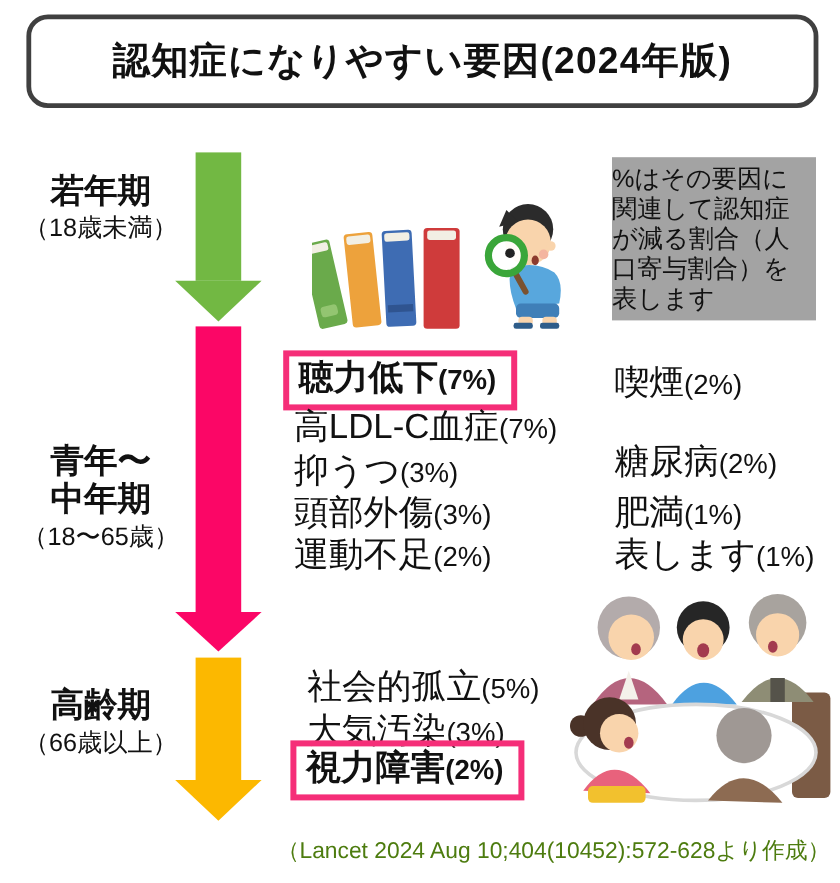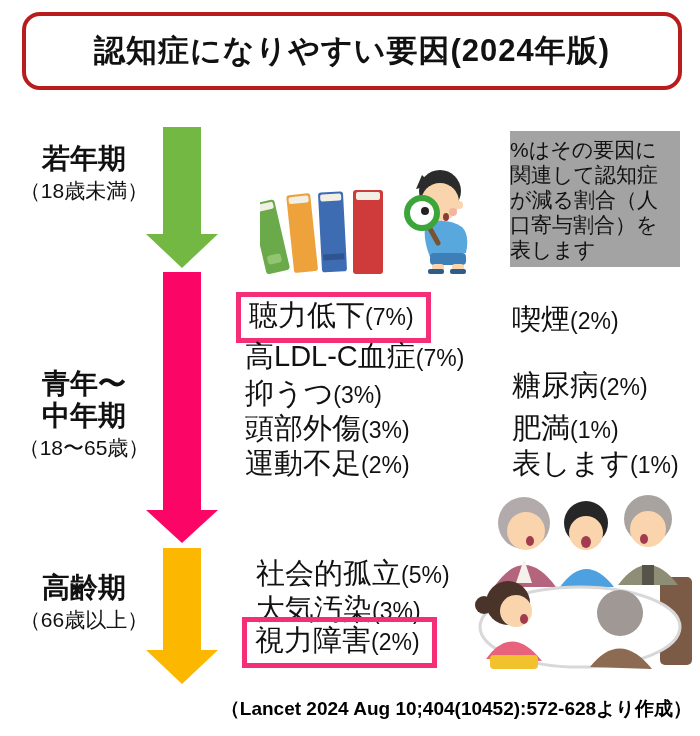--- a/index.html
+++ b/index.html
@@ -3,53 +3,53 @@
 <meta charset="utf-8">
 <style>
   html,body{margin:0;padding:0;background:#fff;}
   #canvas{
     position:relative;width:700px;height:736px;background:#fff;overflow:hidden;
     font-family:"Liberation Sans","DejaVu Sans",sans-serif;color:#111;
   }
   
   .title-box{
     position:absolute;left:22px;top:12px;width:652px;height:70px;
-    border:4px solid #b91c1c;border-radius:18px;
+    border:4px solid #404040;border-radius:18px;
     display:flex;align-items:center;justify-content:center;
   }
   .title-box h1{margin:0;font-size:31px;font-weight:bold;letter-spacing:1px;}
   
   .arrow-body{position:absolute;left:163px;width:38px;}
   .arrow-head{position:absolute;left:146px;width:0;height:0;
     border-left:36px solid transparent;border-right:36px solid transparent;}
   .green .arrow-body{background:#72b843;}
   .green .arrow-head{border-top:34px solid #72b843;}
   .pink .arrow-body{background:#fb0666;}
   .pink .arrow-head{border-top:33px solid #fb0666;}
   .orange .arrow-body{background:#fcb800;}
   .orange .arrow-head{border-top:34px solid #fcb800;}
   
   .stage{position:absolute;left:6px;width:156px;text-align:center;line-height:32px;}
   .stage .nm{font-size:28px;font-weight:bold;}
   .stage .rg{font-size:21px;}
   
   .factor{position:absolute;font-size:29px;line-height:33px;white-space:nowrap;}
   .factor .pct{font-size:23px;}
-  .hl-box{border:5px solid #f52e78;padding:2px 12px 4px 8px;}
+  .hl-box{border:5px solid #f52e78;padding:2px 12px 4px 8px;font-weight:bold;}
   
   .young-factor{position:absolute;left:253px;top:130px;font-size:30px;white-space:nowrap;}
   .young-factor .pct{font-size:24px;}
   
   .note-box{
     position:absolute;left:510px;top:131px;width:170px;height:124px;
     background:#a3a3a3;padding:6px 0;font-size:21px;line-height:25px;
     white-space:pre-line;
   }
   
-  .citation{position:absolute;right:8px;top:696px;font-size:19px;color:#000000;white-space:nowrap;font-weight:bold;}
+  .citation{position:absolute;right:8px;top:696px;font-size:19px;color:#4d7c0f;white-space:nowrap;}
   .illus{position:absolute;}
 </style>
 </head>
 <body>
 
 <div id="canvas">
 
   <div class="title-box">
     <h1>認知症になりやすい要因(2024年版)</h1>
   </div>

